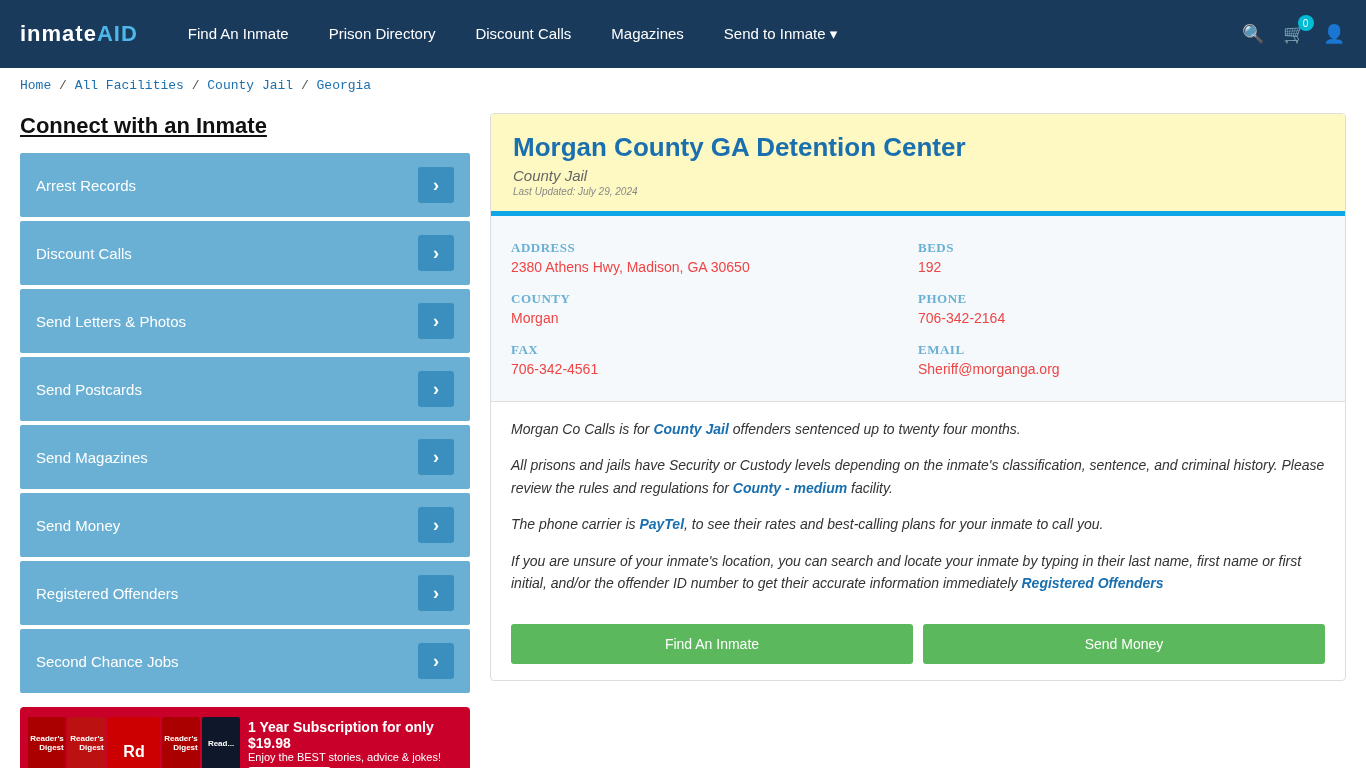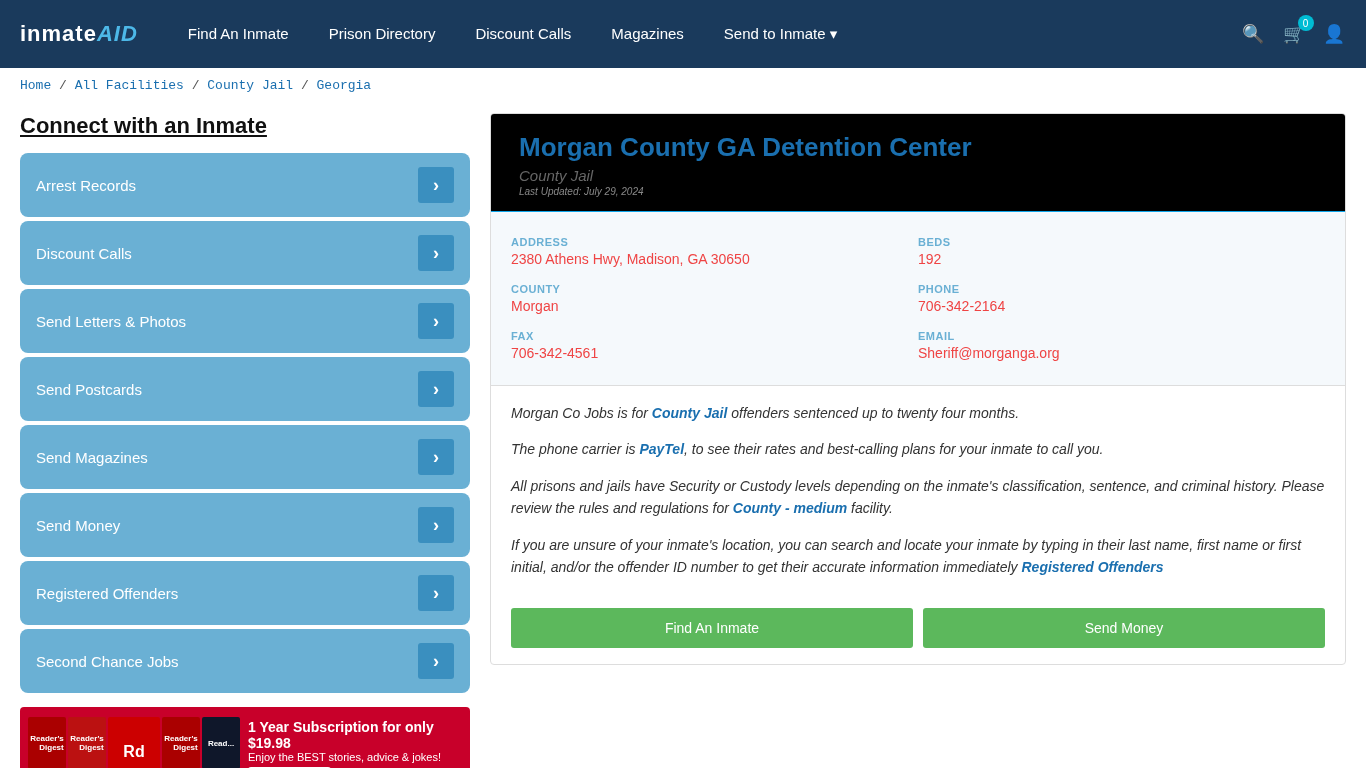--- a/index.html
+++ b/index.html
@@ -20,21 +20,20 @@
       margin-right: 20px;
     }
     .logo-text {
       color: #fff;
       font-size: 22px;
       font-weight: bold;
       letter-spacing: 1px;
     }
     .logo-text span {
       color: #4db8e8;
-      font-style: italic;
     }
     .nav-links {
       display: flex;
       gap: 40px;
       flex: 1;
     }
     .nav-link {
       color: #fff;
       text-decoration: none;
       font-size: 15px;
@@ -113,21 +112,21 @@
     }
     .sidebar-item {
       display: flex;
       align-items: center;
       justify-content: space-between;
       background: #6ab0d4;
       color: #fff;
       padding: 14px 16px;
       cursor: pointer;
       font-size: 15px;
-      border-radius: 8px;
+      border-radius: 2px;
     }
     .sidebar-arrow {
       background: #3a8fbf;
       width: 36px;
       height: 36px;
       display: flex;
       align-items: center;
       justify-content: center;
       border-radius: 3px;
       font-size: 18px;
@@ -191,23 +190,23 @@
     
     .content {
       flex: 1;
     }
     .facility-card {
       border: 1px solid #ddd;
       border-radius: 4px;
       overflow: hidden;
     }
     .facility-header {
-      background: #000000;
-      padding: 18px 28px 14px;
-      border-bottom: 1px solid #0ea5e9;
+      background: #fef9c3;
+      padding: 18px 22px 14px;
+      border-bottom: 5px solid #0ea5e9;
     }
     .facility-name {
       color: #1a6faf;
       font-size: 26px;
       font-weight: bold;
       margin-bottom: 4px;
     }
     .facility-type {
       color: #666;
       font-size: 15px;
@@ -227,25 +226,26 @@
       gap: 0;
       padding: 16px 20px;
       background: #f5f9fc;
       border-bottom: 1px solid #ddd;
     }
     .info-cell {
       padding: 8px 0;
     }
     .info-label {
       color: #6ab0d4;
-      font-size: 11px;
+      font-size: 13px;
       font-weight: bold;
       letter-spacing: 0.5px;
       text-transform: uppercase;
       margin-bottom: 3px;
+      font-family: Liberation Serif, serif;
     }
     .info-value {
       color: #ef4444;
       font-size: 14px;
     }
 
     
     .description {
       padding: 16px 20px;
       line-height: 1.6;
@@ -400,29 +400,29 @@
           <div class="info-value">706-342-4561</div>
         </div>
         <div class="info-cell">
           <div class="info-label">EMAIL</div>
           <div class="info-value">Sheriff@morganga.org</div>
         </div>
       </div>
 
       <div class="description">
         <p>
-          <span>Morgan Co Jobs is for </span><a class="link-blue" href="#">County Jail</a><span> offenders sentenced up to twenty four months.</span>
+          <span>Morgan Co Calls is for </span><a class="link-blue" href="#">County Jail</a><span> offenders sentenced up to twenty four months.</span>
+        </p>
+        <p>
+          <span>All prisons and jails have Security or Custody levels depending on the inmate's classification, sentence, and criminal history. Please review the rules and regulations for </span><a class="link-blue" href="#">County - medium</a><span> facility.</span>
         </p>
         <p>
           <span>The phone carrier is </span><a class="link-blue" href="#">PayTel</a><span>, to see their rates and best-calling plans for your inmate to call you.</span>
         </p>
         <p>
-          <span>All prisons and jails have Security or Custody levels depending on the inmate's classification, sentence, and criminal history. Please review the rules and regulations for </span><a class="link-blue" href="#">County - medium</a><span> facility.</span>
-        </p>
-        <p>
           <span>If you are unsure of your inmate's location, you can search and locate your inmate by typing in their last name, first name or first initial, and/or the offender ID number to get their accurate information immediately </span><a class="link-blue" href="#">Registered Offenders</a>
         </p>
       </div>
 
       <div class="bottom-buttons" style="padding: 0 20px 16px;">
         <button class="btn-green">Find An Inmate</button>
         <button class="btn-green">Send Money</button>
       </div>
 
     </div>

